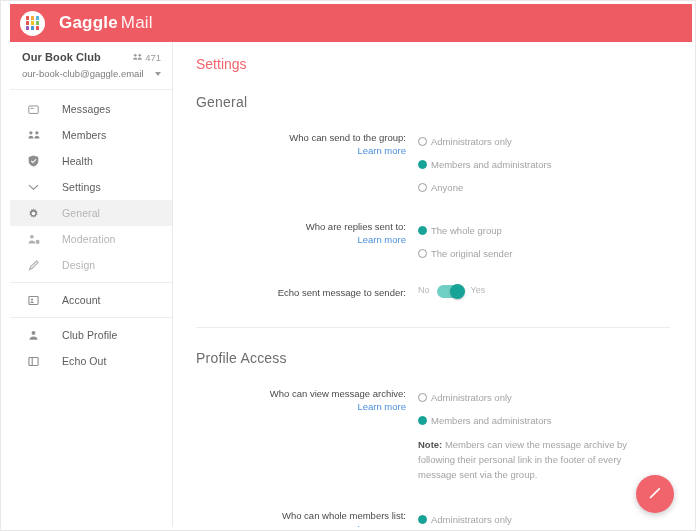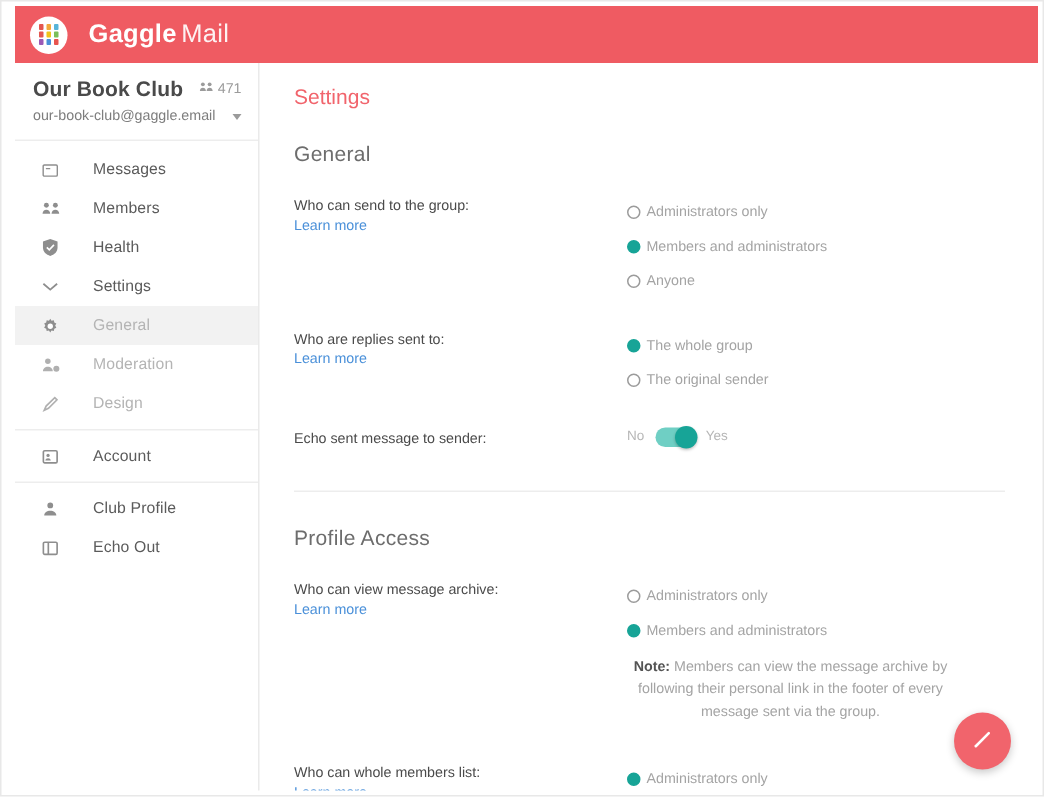--- a/index.html
+++ b/index.html
@@ -76,21 +76,21 @@
   .group-head {
     padding: 9px 11px 10px 12px;
     border-bottom: 1px solid #ededed;
   }
   .group-row1 {
     display: flex;
     align-items: center;
     justify-content: space-between;
   }
   .group-name {
-    font-size: 14px;
+    font-size: 11px;
     font-weight: bold;
     color: #4a4a4a;
     letter-spacing: .1px;
   }
   .members-count {
     display: flex;
     align-items: center;
     gap: 3px;
     font-size: 9.5px;
     color: #9b9b9b;
@@ -177,20 +177,21 @@
   }
 
   .field-row {
     display: flex;
     margin-bottom: 20px;
   }
 
   .field-label-col {
     width: 222px;
     flex: none;
+    text-align: right;
     padding-right: 12px;
     padding-top: 1px;
   }
   .field-label {
     font-size: 9.5px;
     color: #4a4a4a;
     line-height: 13px;
     display: block;
   }
   .learn-more {
@@ -226,21 +227,20 @@
     font-size: 9.5px;
     color: #a4a4a4;
   }
 
   .note {
     margin-top: 6px;
     font-size: 9.5px;
     line-height: 15px;
     color: #a4a4a4;
     max-width: 218px;
-    text-align: center;
   }
   .note b { color: #545454; }
 
   
   .toggle-row {
     display: flex;
     align-items: flex-start;
     height: 22px;
   }
   .tg-txt { font-size: 9px; color: #b6b6b6; }

